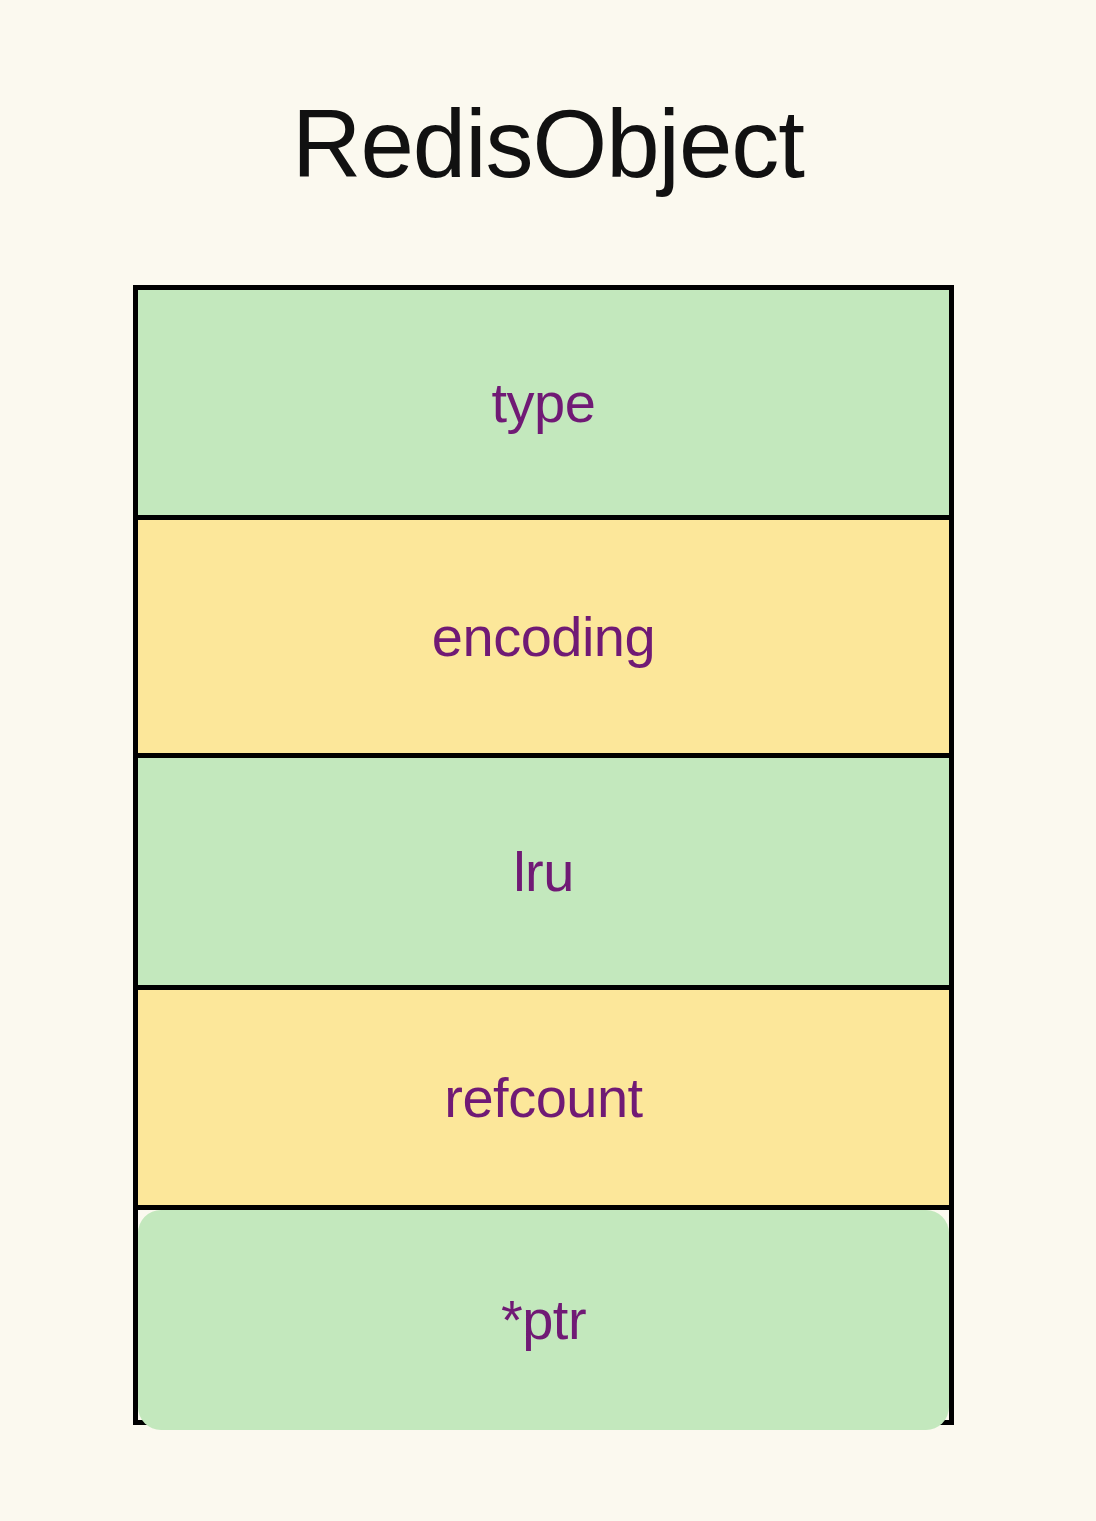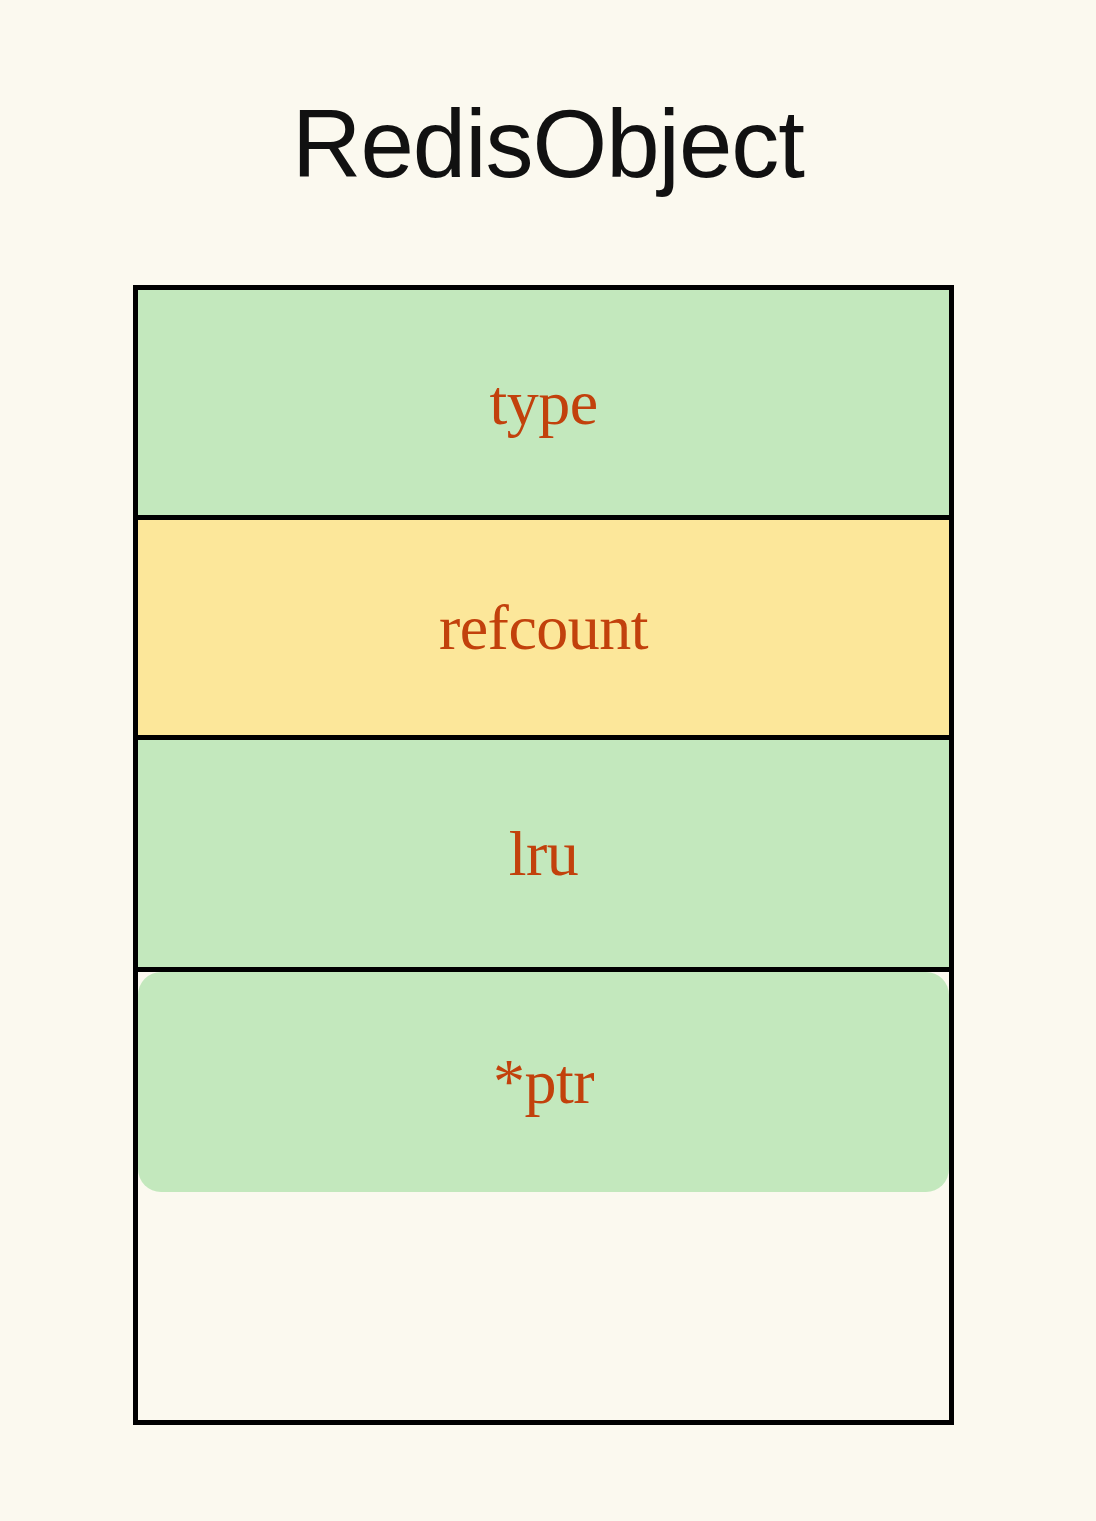--- a/index.html
+++ b/index.html
@@ -51,52 +51,54 @@
     align-items: center;
     justify-content: center;
     border-bottom: 5px solid #000000;
     overflow: hidden;
   }
   .struct-field:last-child {
     border-bottom: none;
     border-radius: 23px;
   }
   .struct-field-label {
-    font-size: 64px;
+    font-size: 56px;
     font-weight: 400;
     line-height: 1;
-    color: #c2410c;
+    color: #701a75;
     letter-spacing: -0.5px;
     white-space: nowrap;
     text-align: center;
-    font-family: Liberation Serif, serif;
   }
   .fill-green { background: #c3e8bd; }
   .fill-yellow { background: #fce79a; }
 </style>
 </head>
 <body style="background: rgb(251, 249, 239);">
 
 <div id="canvas" style="background: rgb(251, 249, 239);">
 
   <div id="diagram-title">RedisObject</div>
 
   <div id="struct-table" style="border-color: rgb(0, 0, 0);">
 
     <div class="struct-field fill-green" style="flex: 0 0 230px; height: 230px; background: rgb(195, 232, 189); border-bottom-color: rgb(0, 0, 0);">
       <span class="struct-field-label">type</span>
     </div>
 
-
-    <div class="struct-field fill-yellow" style="flex: 0 0 220px; height: 220px; background: rgb(252, 231, 154); border-bottom-color: rgb(0, 0, 0);">
-      <span class="struct-field-label">refcount</span>
+    <div class="struct-field fill-yellow" style="flex: 0 0 238px; height: 238px; background: rgb(252, 231, 154); border-bottom-color: rgb(0, 0, 0);">
+      <span class="struct-field-label">encoding</span>
     </div>
 
     <div class="struct-field fill-green" style="flex: 0 0 232px; height: 232px; background: rgb(195, 232, 189); border-bottom-color: rgb(0, 0, 0);">
       <span class="struct-field-label">lru</span>
+    </div>
+
+    <div class="struct-field fill-yellow" style="flex: 0 0 220px; height: 220px; background: rgb(252, 231, 154); border-bottom-color: rgb(0, 0, 0);">
+      <span class="struct-field-label">refcount</span>
     </div>
 
     <div class="struct-field fill-green" style="flex: 0 0 220px; height: 220px; background: rgb(195, 232, 189); border-bottom-color: rgb(0, 0, 0);">
       <span class="struct-field-label">*ptr</span>
     </div>
 
   </div>
 </div>
 
 </body></html>

